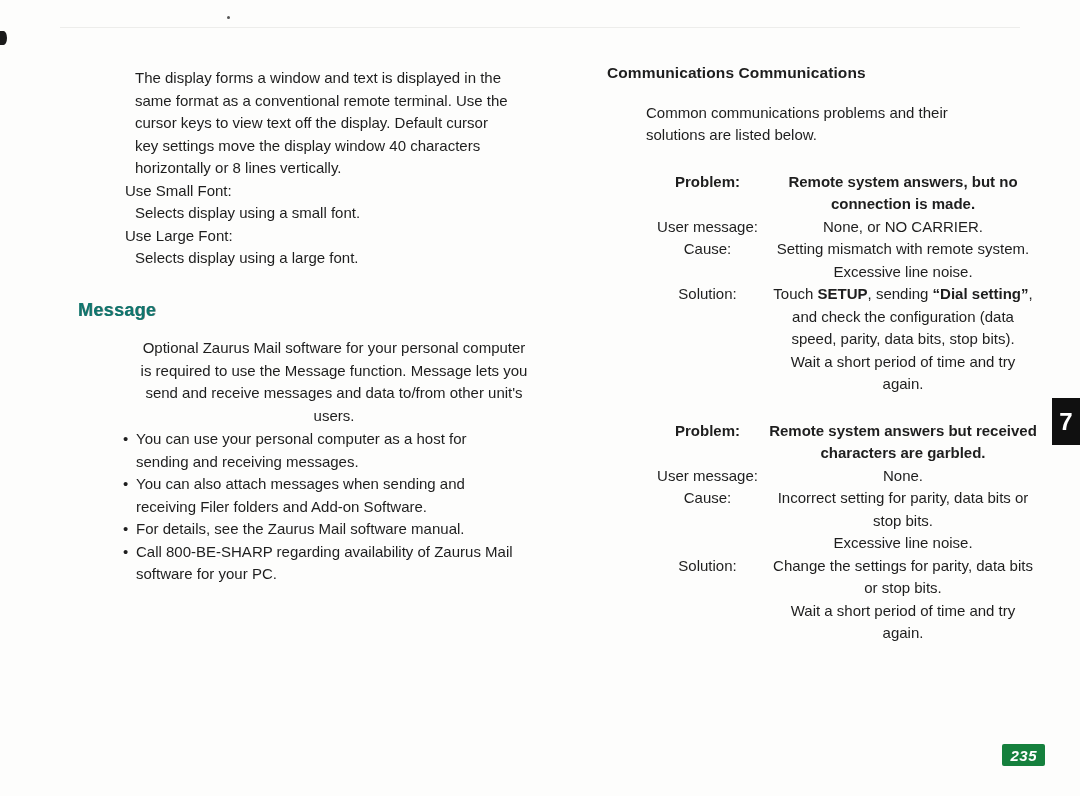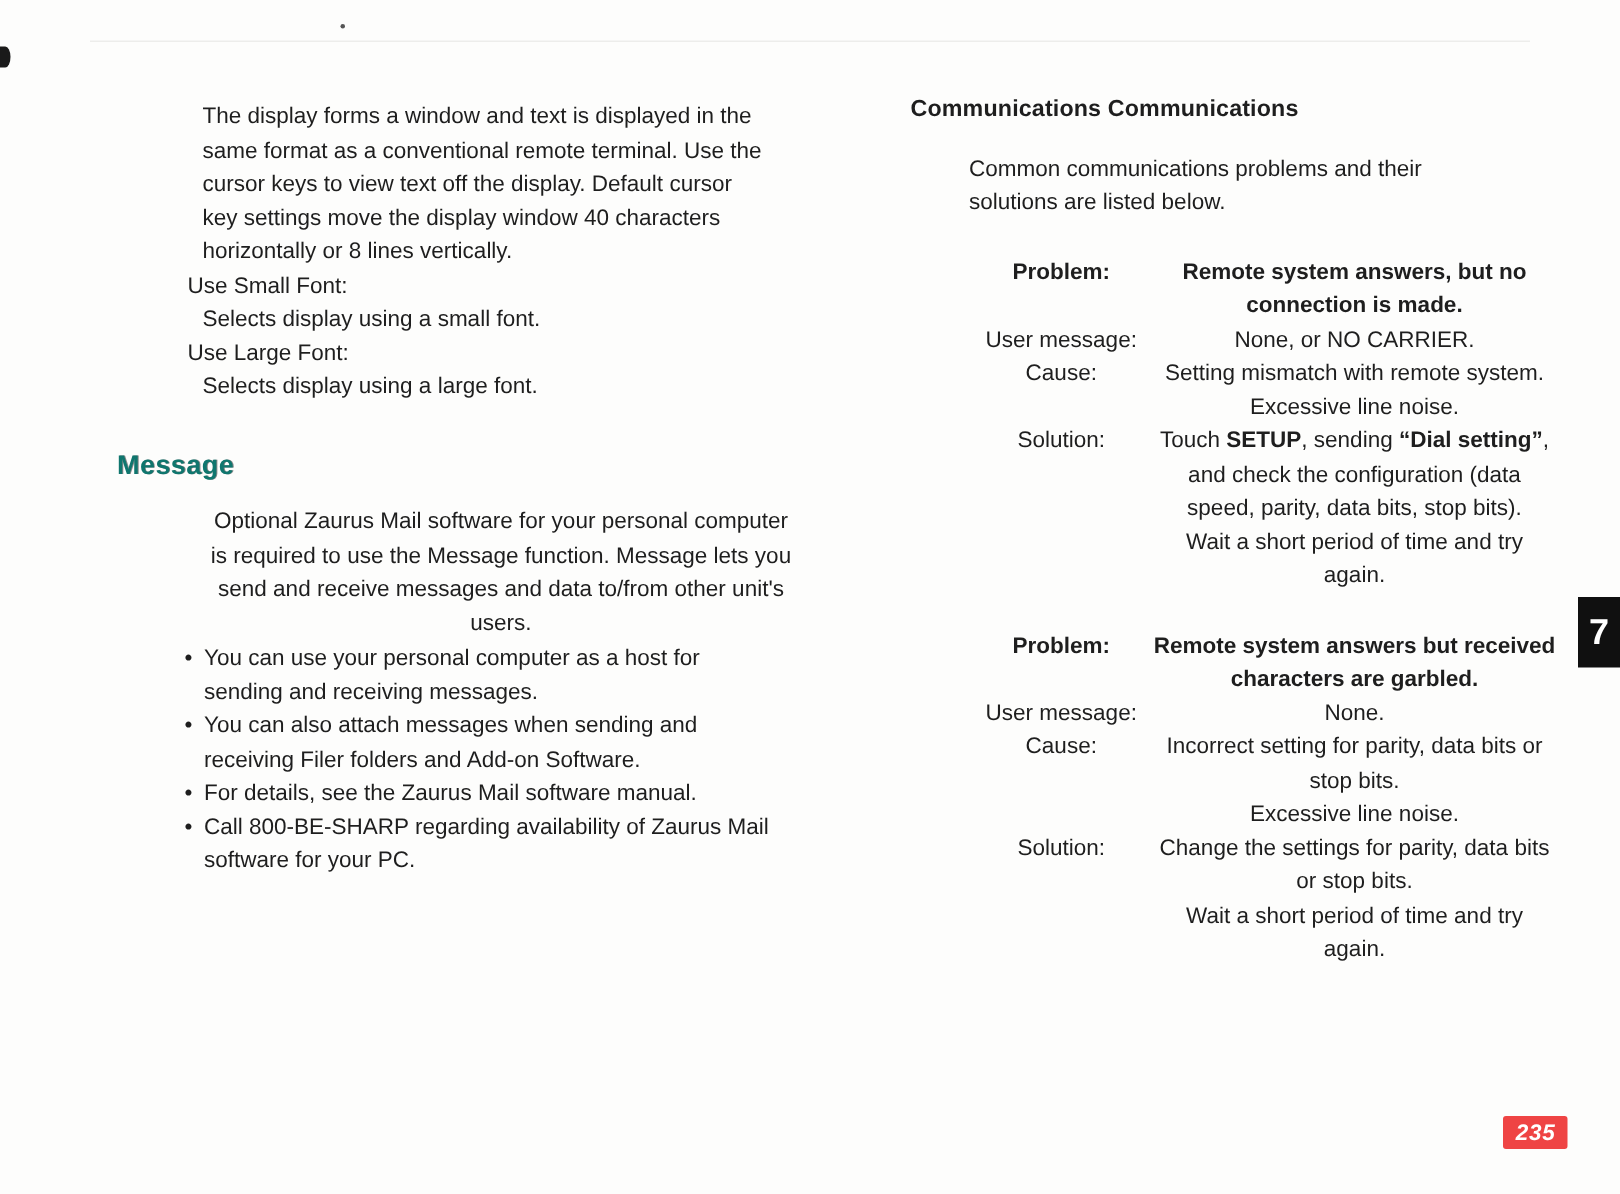--- a/index.html
+++ b/index.html
@@ -64,21 +64,21 @@
 
   
   .chapter-tab {
     position: absolute; right: 0; top: 398px; width: 28px; height: 47px;
     background: #101010; color: #ffffff;
     display: flex; align-items: center; justify-content: center;
     font-size: 24px; font-weight: bold;
   }
   .page-number-badge {
     position: absolute; right: 35px; top: 744px; height: 22px;
-    background: #ef4444; color: #ffffff;
+    background: #15803d; color: #ffffff;
     display: flex; align-items: center;
     padding: 0 8px;
     font-size: 15px; font-weight: bold; font-style: italic;
     letter-spacing: 0.5px;
     border-radius: 2px;
   }
 </style>
 </head>
 <body>
 

